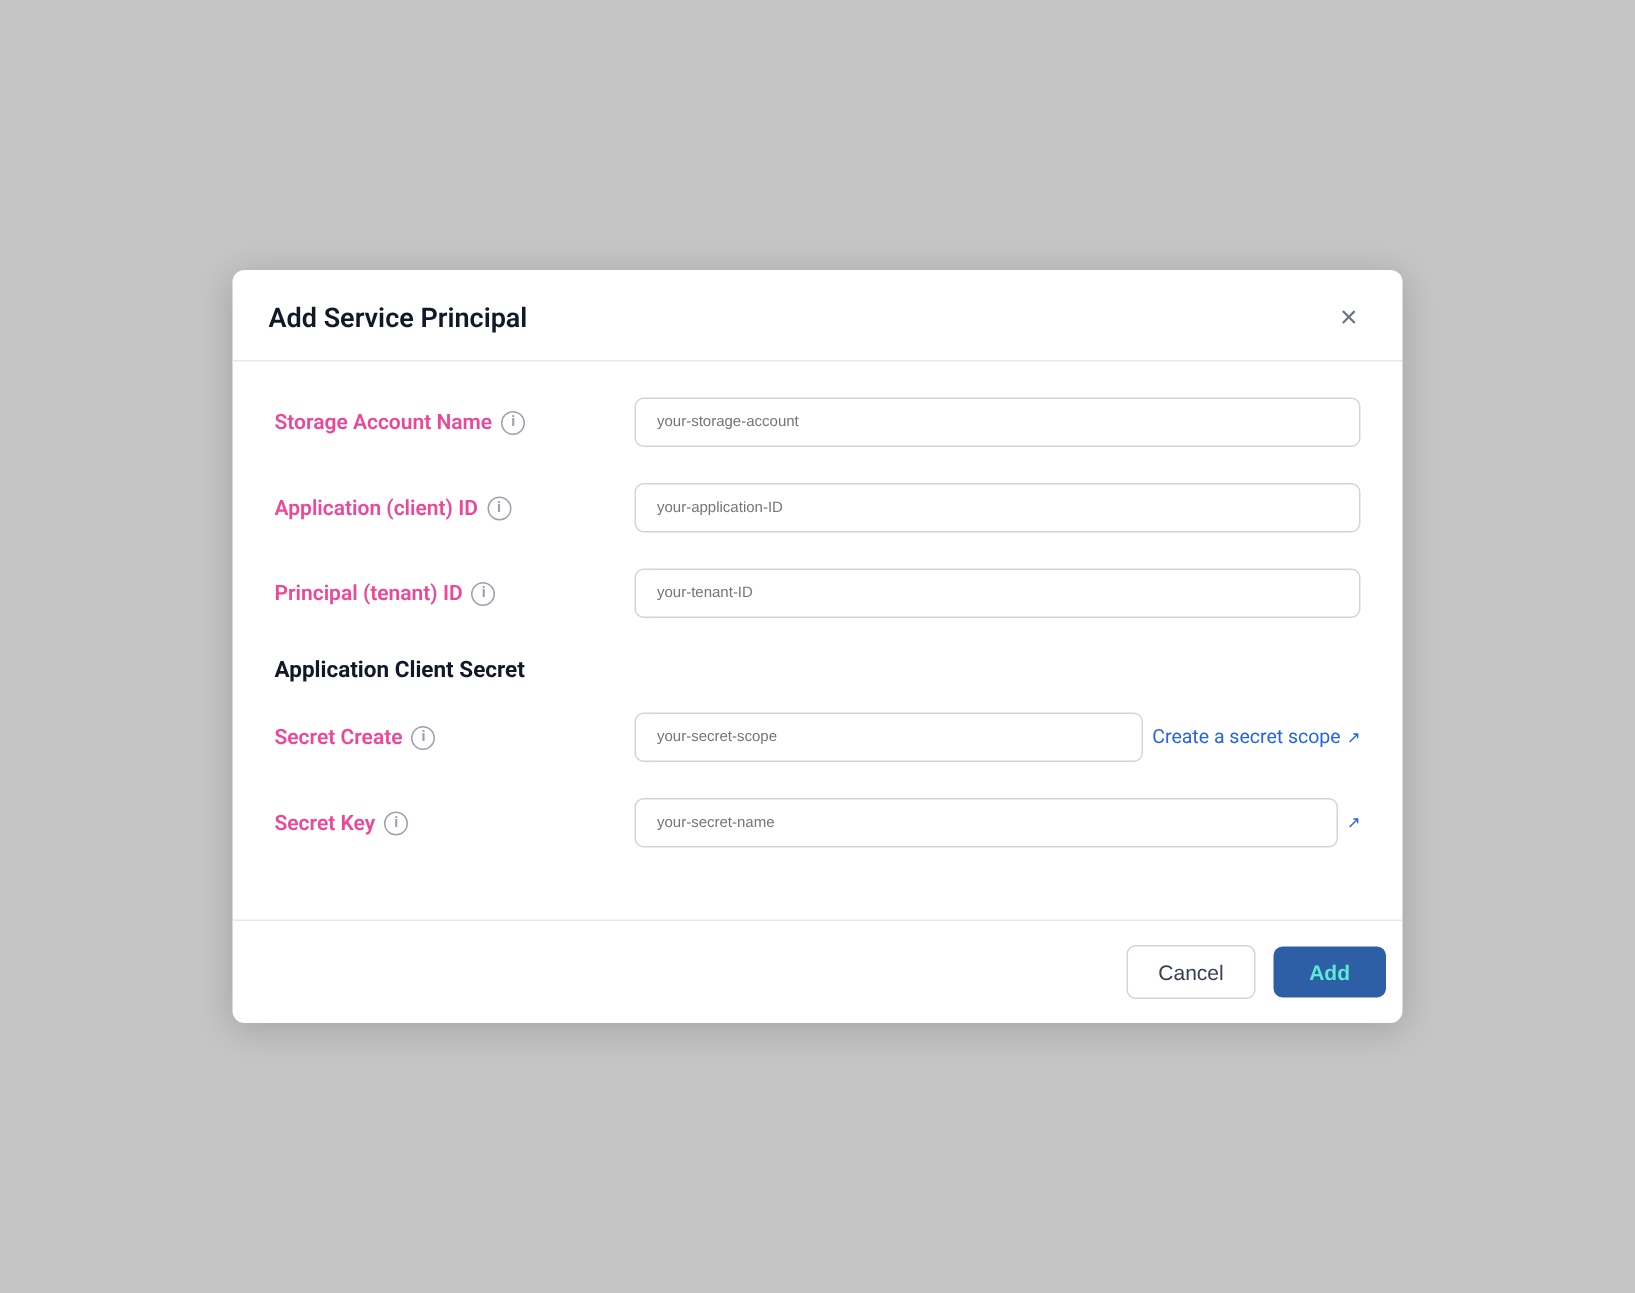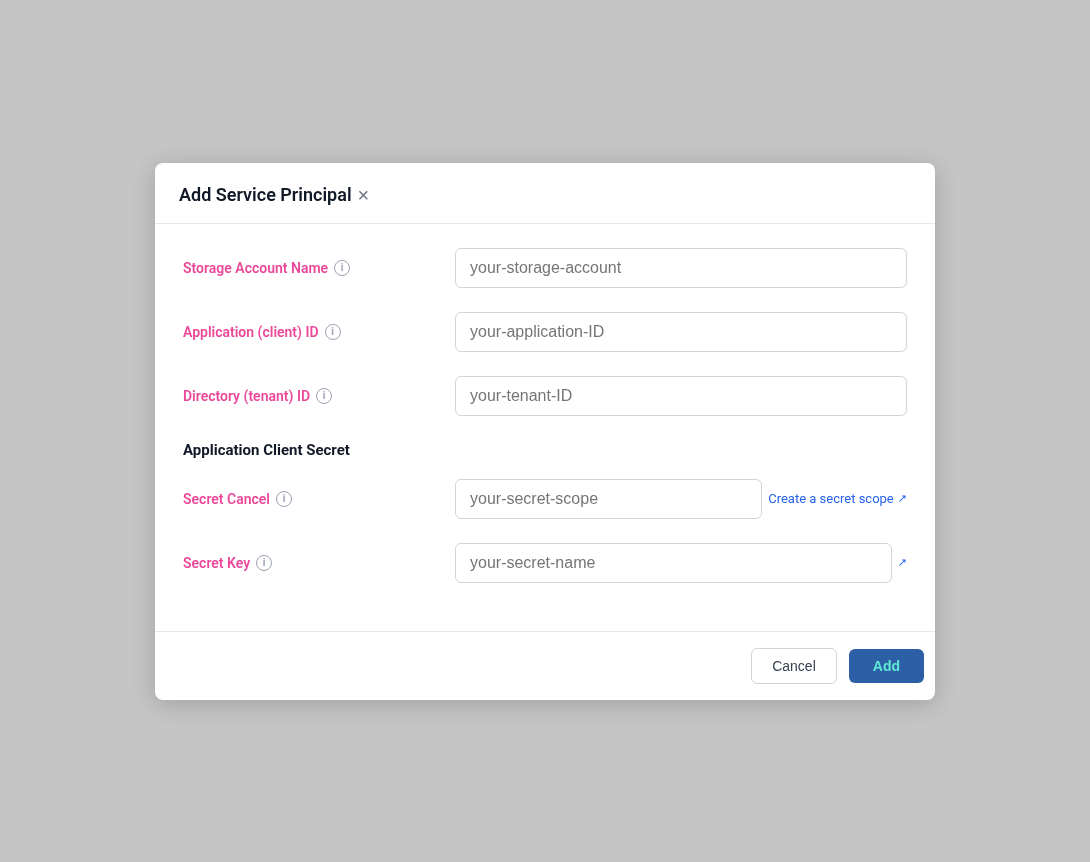--- a/index.html
+++ b/index.html
@@ -32,20 +32,21 @@
       border-radius: 8px;
       box-shadow: 0 4px 24px rgba(0,0,0,0.18);
       width: 780px;
       max-width: 95%;
       overflow: hidden;
     }
 
     .modal-header {
       display: flex;
       align-items: center;
+      justify-content: space-between;
       padding: 20px 24px 16px 24px;
       border-bottom: 1px solid #e5e7eb;
     }
 
     .modal-title {
       font-size: 18px;
       font-weight: 600;
       color: #111827;
     }
 
@@ -97,25 +98,24 @@
       font-weight: bold;
       cursor: default;
       flex-shrink: 0;
     }
 
     .form-input {
       flex: 1;
       border: 1px solid #d1d5db;
       border-radius: 6px;
       padding: 10px 14px;
-      font-size: 16px;
+      font-size: 10px;
       color: #374151;
       background: #ffffff;
       outline: none;
-      margin-left: 32px;
     }
 
     .section-label {
       font-size: 15px;
       font-weight: 700;
       color: #111827;
       margin-bottom: 20px;
     }
 
     .section-divider {
@@ -198,33 +198,33 @@
       <div class="form-row">
         <div class="form-label-group">
           <span class="form-label">Application (client) ID</span>
           <span class="info-icon">i</span>
         </div>
         <input type="text" class="form-input" placeholder="your-application-ID" style="">
       </div>
 
       <div class="form-row">
         <div class="form-label-group">
-          <span class="form-label">Directory (tenant) ID</span>
+          <span class="form-label">Principal (tenant) ID</span>
           <span class="info-icon">i</span>
         </div>
         <input type="text" class="form-input" placeholder="your-tenant-ID" style="">
       </div>
 
       <div class="section-divider">
         <span class="section-label">Application Client Secret</span>
       </div>
 
       <div class="form-row">
         <div class="form-label-group">
-          <span class="form-label">Secret Cancel</span>
+          <span class="form-label">Secret Create</span>
           <span class="info-icon">i</span>
         </div>
         <div class="field-with-link">
           <input type="text" class="form-input" placeholder="your-secret-scope" style="">
           <a class="help-link" href="#">
             <span>Create a secret scope</span>
             <span class="external-icon">↗</span>
           </a>
         </div>
       </div>

